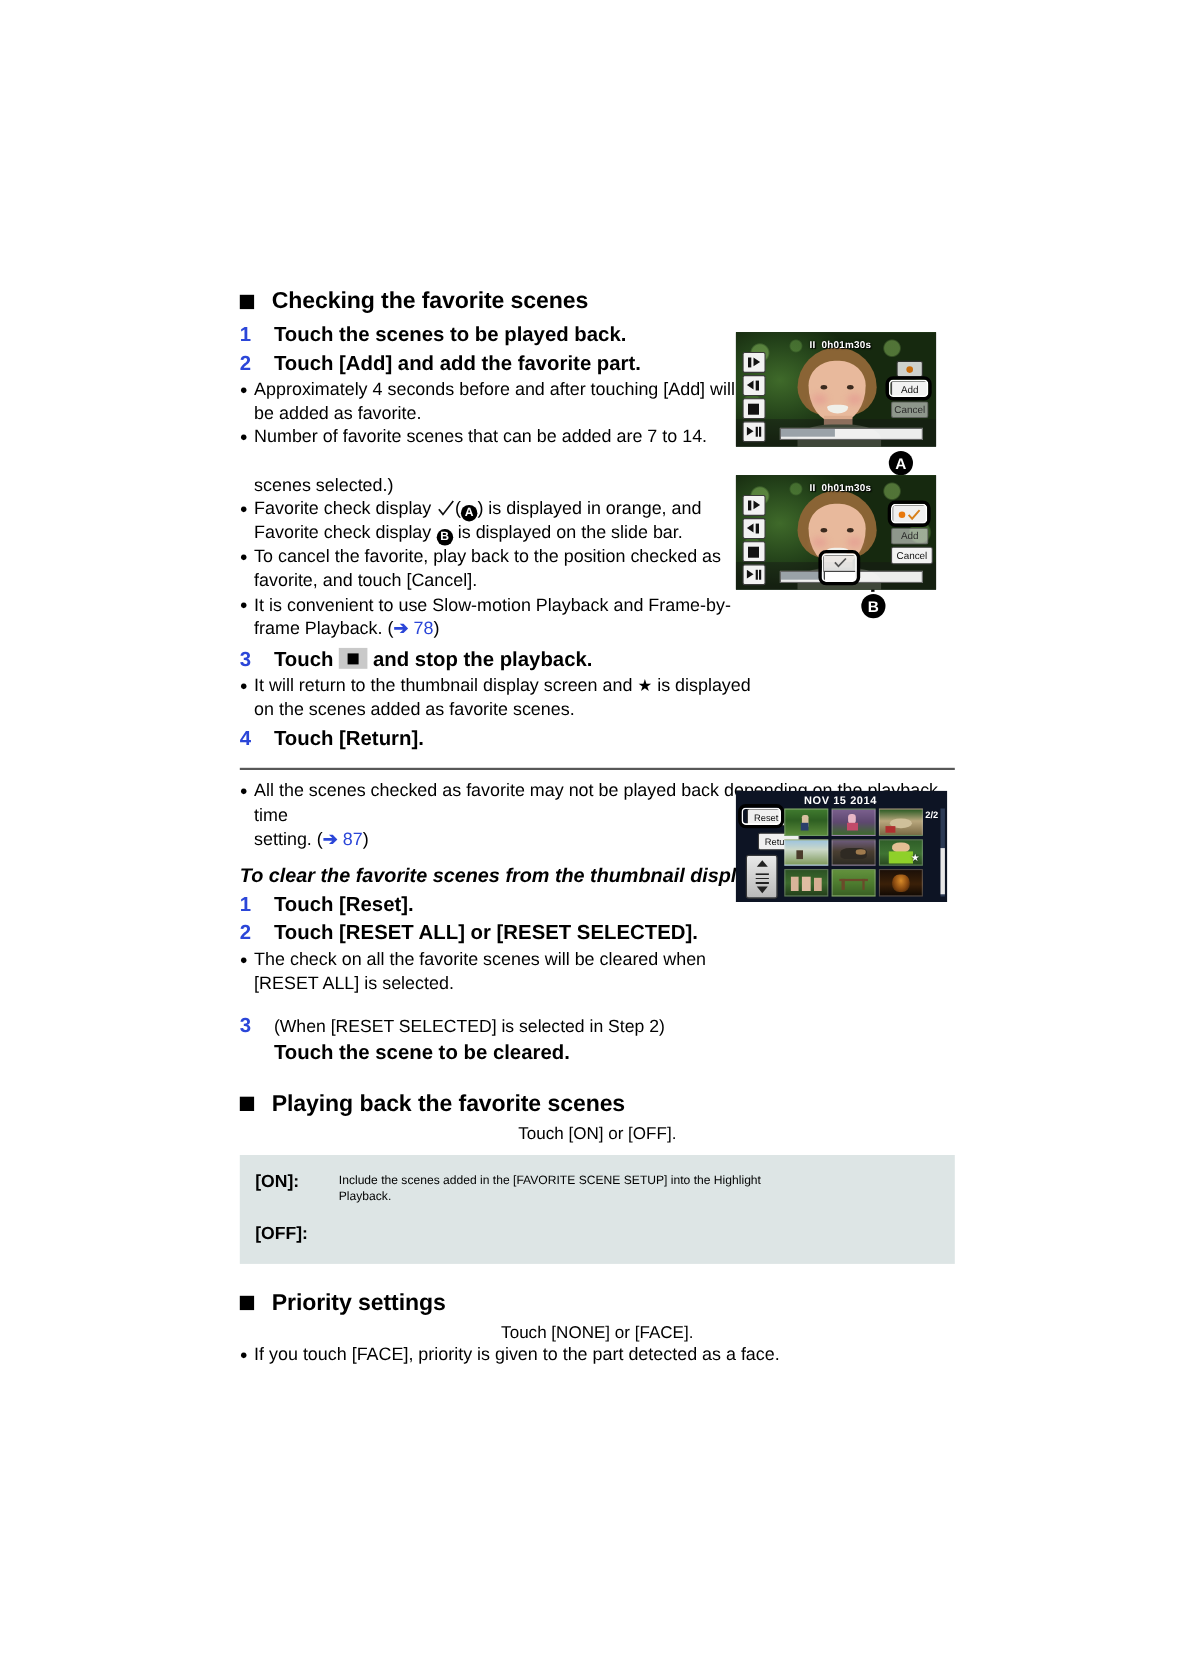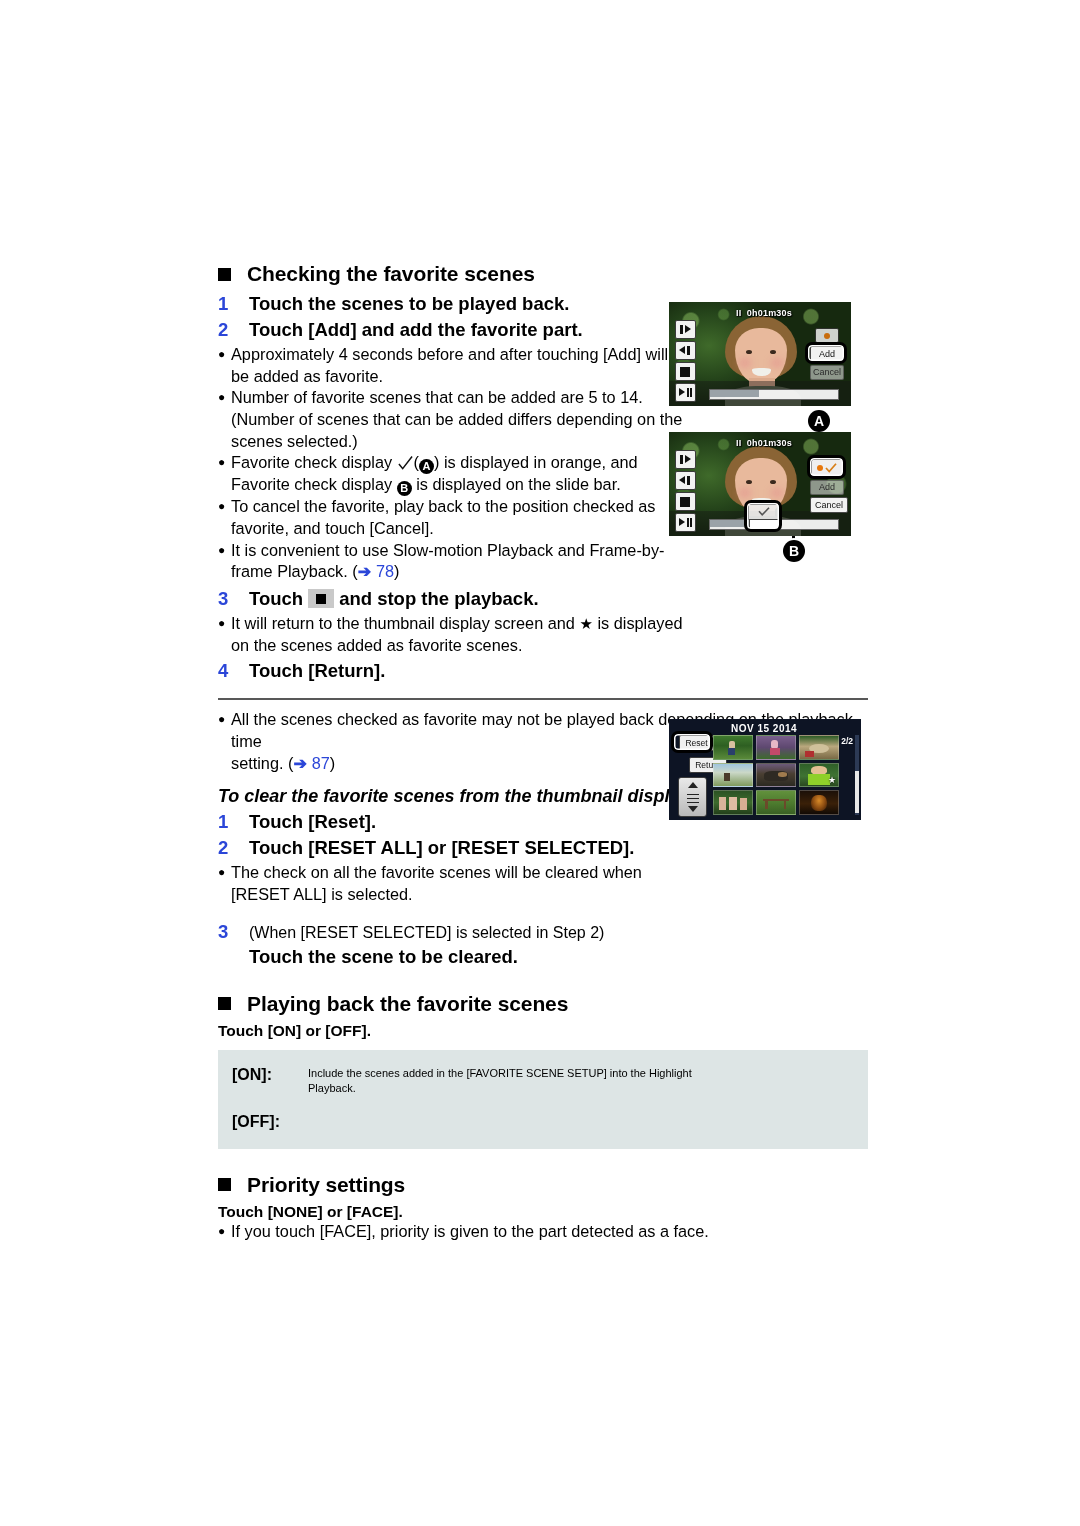--- a/index.html
+++ b/index.html
@@ -154,21 +154,21 @@
     width: 76px;
     flex: 0 0 auto;
     font-size: 16px;
     font-weight: bold;
   }
   .onoff-val {
     flex: 1 1 auto;
     font-size: 11px;
     line-height: 1.42;
   }
-  .small-bold { font-size: 15.5px; font-weight: bold; }
+  .small-bold { font-size: 15.5px; font-weight: normal; text-align: center; }
 
   
   .pagenum {
     position: absolute;
     left: 0;
     top: 1243px;
     width: 1080px;
     text-align: center;
     font-size: 21px;
     font-weight: bold;
@@ -512,22 +512,22 @@
       <span class="d">●</span>
       <span class="x">
         <span>Approximately 4 seconds before and after touching [Add] will</span><br>
         <span>be added as favorite.</span>
       </span>
     </div>
 
     <div class="bul">
       <span class="d">●</span>
       <span class="x">
-        <span>Number of favorite scenes that can be added are 5 to 14.</span><br>
-        <span>(Number of scenes that can be added differs depending on the</span><br>
+        <span>Number of favorite scenes that can be added are 7 to 14.</span><br>
+        <br>
         <span>scenes selected.)</span>
       </span>
     </div>
 
     <div class="bul">
       <span class="d">●</span>
       <span class="x">
         <span>Favorite check display</span>
         <svg class="ic-check" viewBox="0 0 16 16">
             <path d="M1 9 L5 14 L15 1" stroke="#111" stroke-width="1.6" fill="none"></path>

